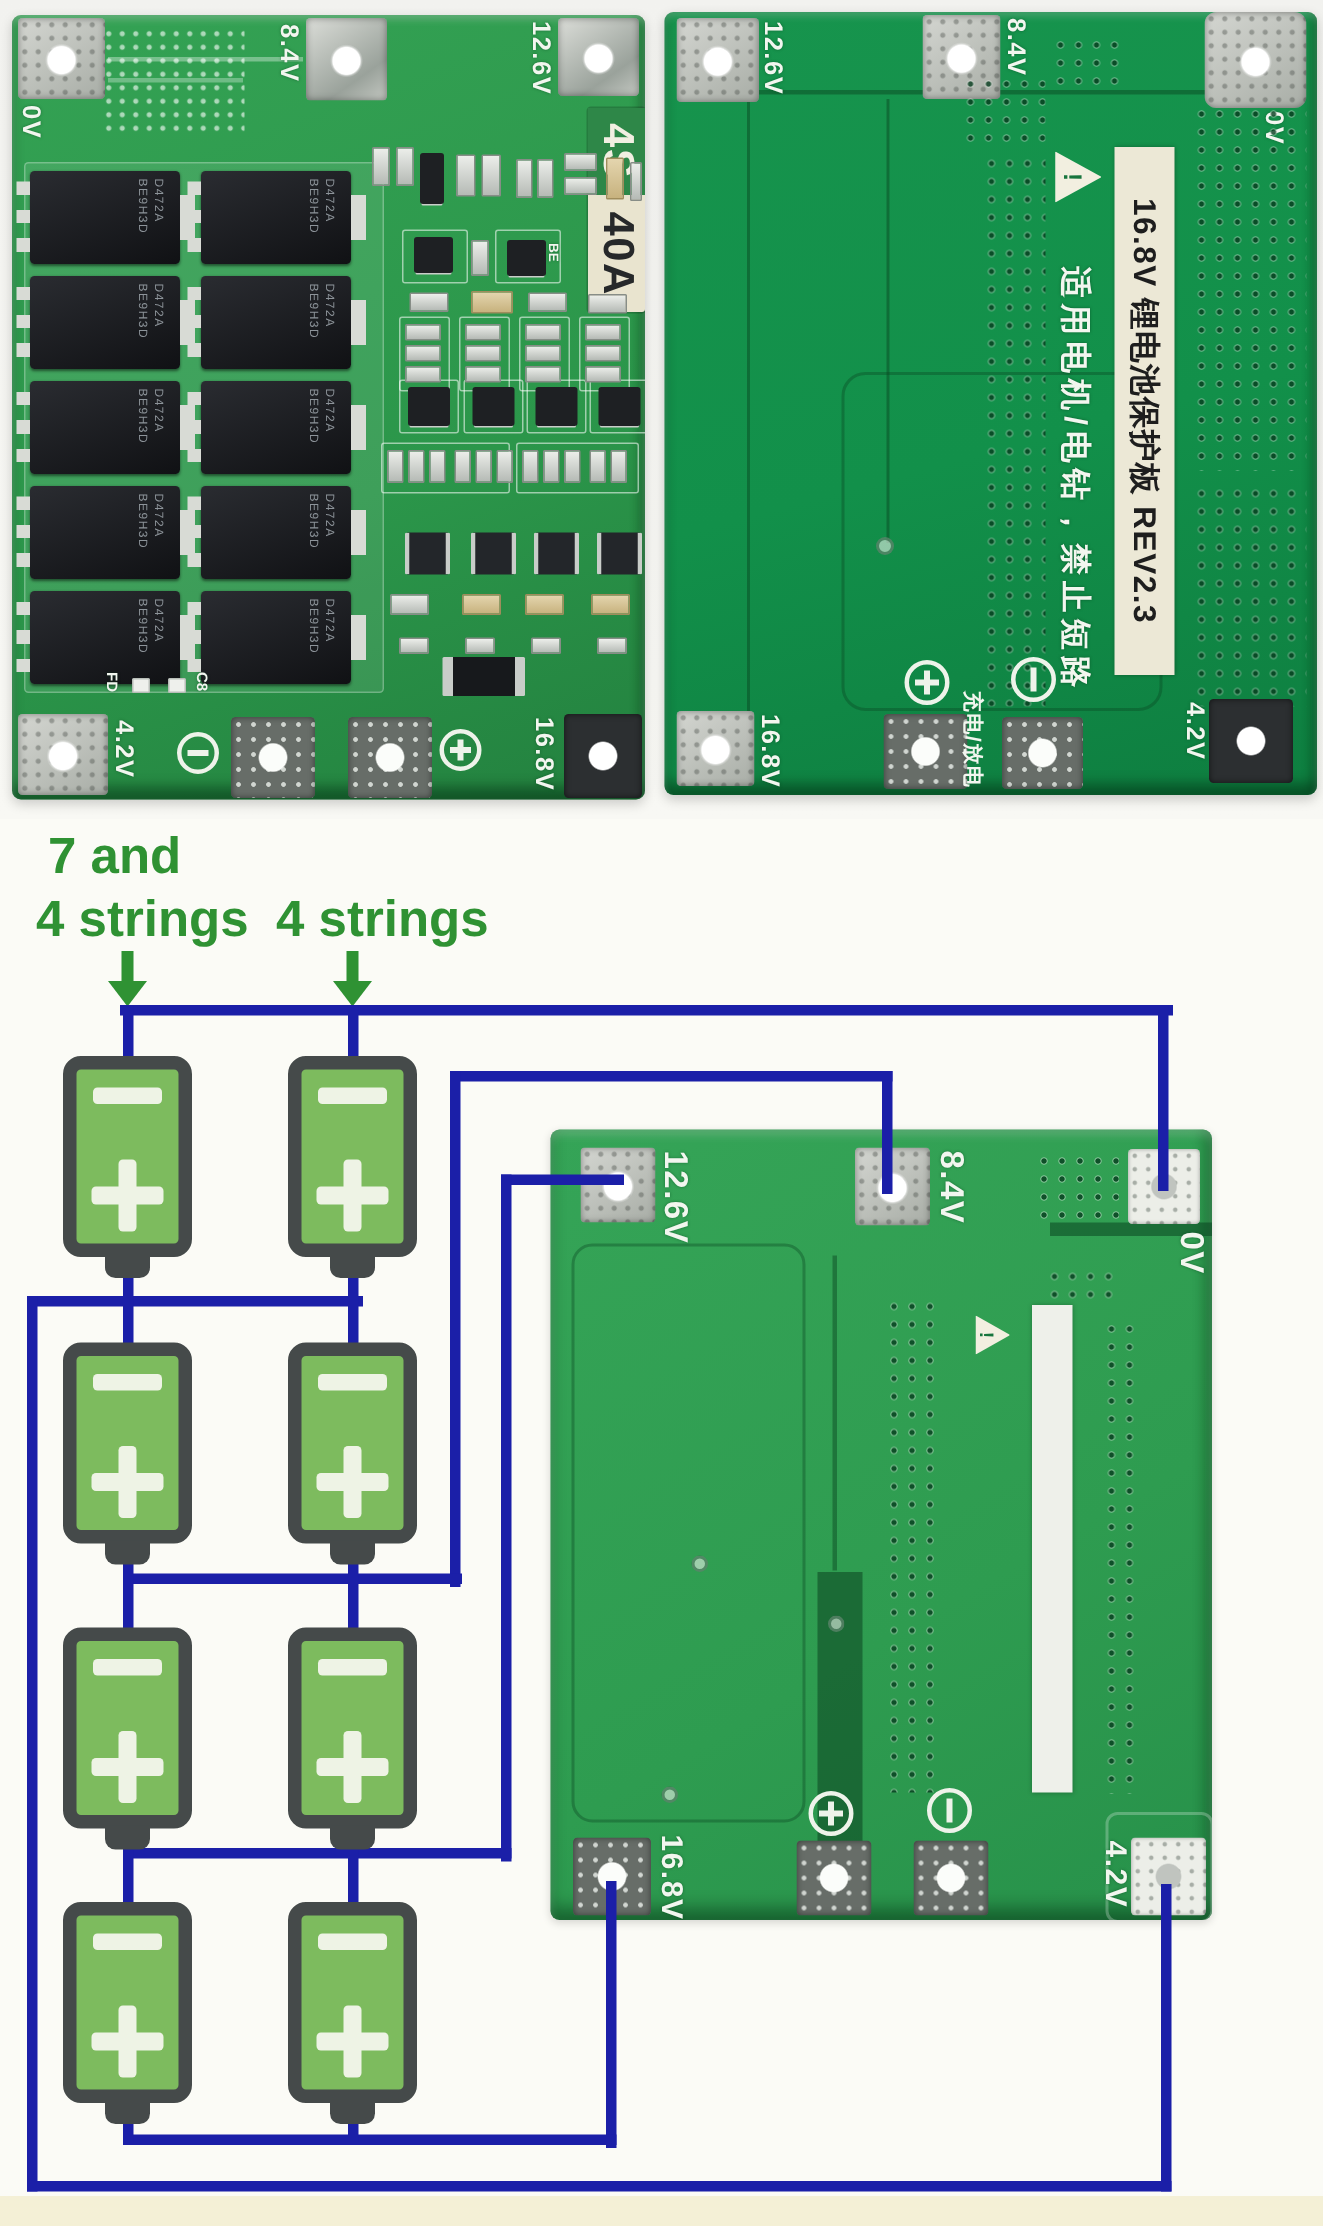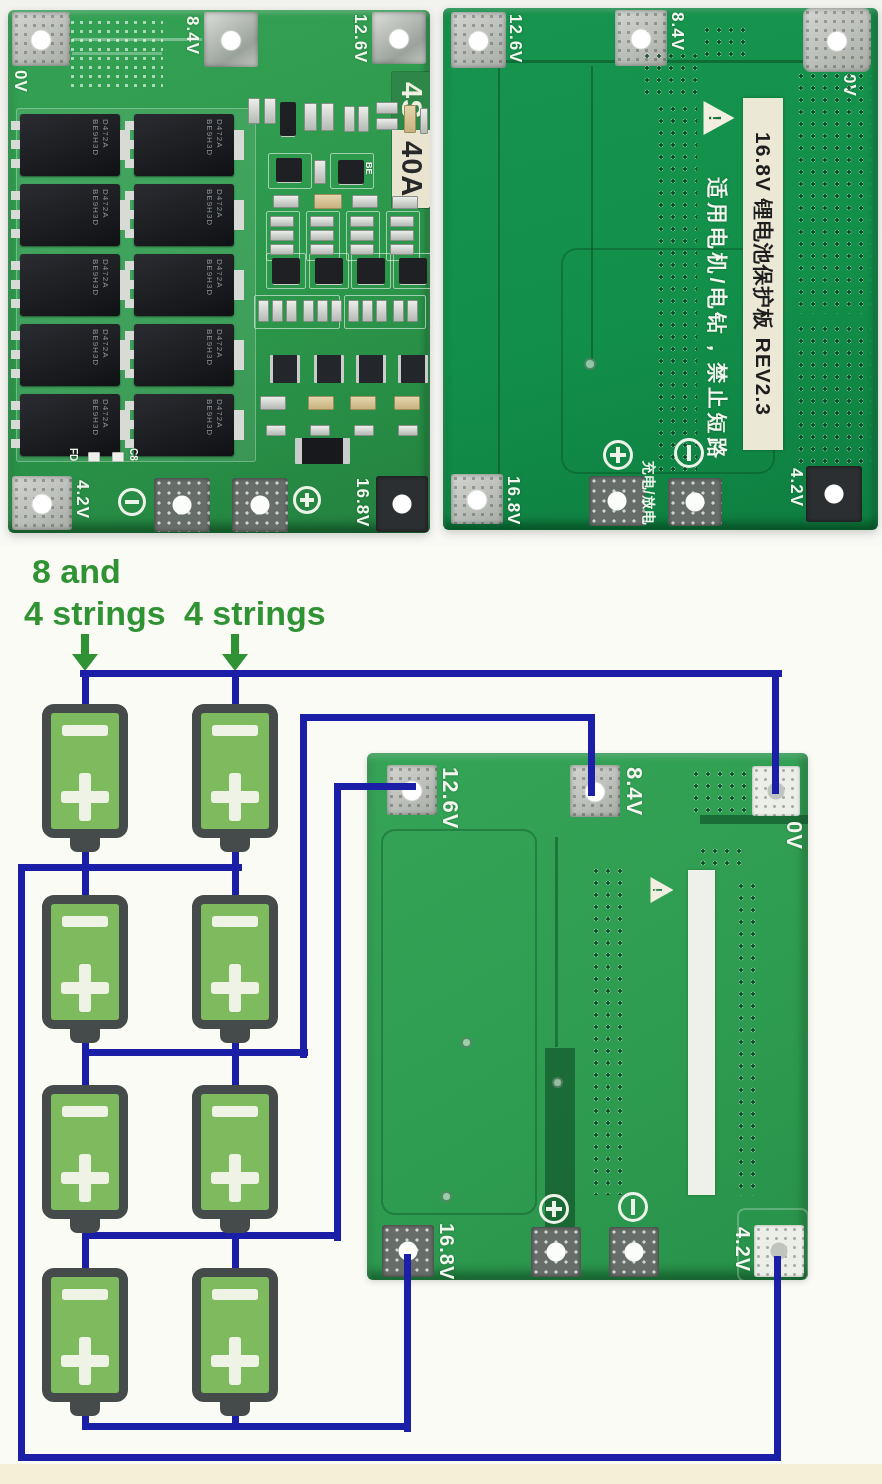--- a/index.html
+++ b/index.html
@@ -355,21 +355,21 @@
       <div class="rot90 chargetext" style="left:18px;width:78px;height:18px">充电/放电</div>
     </div>
     <div class="csym" style="left:231px;top:430px;width:30px;height:30px">
         <div class="bar-v"></div>
       </div>
     <div class="pad darkdot" style="left:225px;top:470px;width:54px;height:48px"></div>
     <div class="vlabel" style="left:345px;top:460px;font-size:17px">4.2V</div>
     <div class="pad blackpad" style="left:363px;top:458px;width:56px;height:56px"></div>
   </div>
 
-  <div class="note" style="left:32px;top:552px">8 and</div>
+  <div class="note" style="left:32px;top:552px">7 and</div>
   <div class="note" style="left:24px;top:594px">4 strings</div>
   <div class="note" style="left:184px;top:594px">4 strings</div>
   <div class="garrow" style="left:72px;top:634px"></div>
   <div class="garrow" style="left:222px;top:634px"></div>
 
   <div class="board diagram">
     <div class="toutline" style="left:14px;top:76px;width:152px;height:382px;border-radius:14px"></div>
     <div class="trace" style="left:188px;top:84px;width:3px;height:210px"></div>
     <div class="abs" style="left:178px;top:295px;width:30px;height:206px;background:rgba(7,58,28,.5)"></div>
     <div class="tcirc" style="left:94px;top:284px;width:11px;height:11px"></div>

